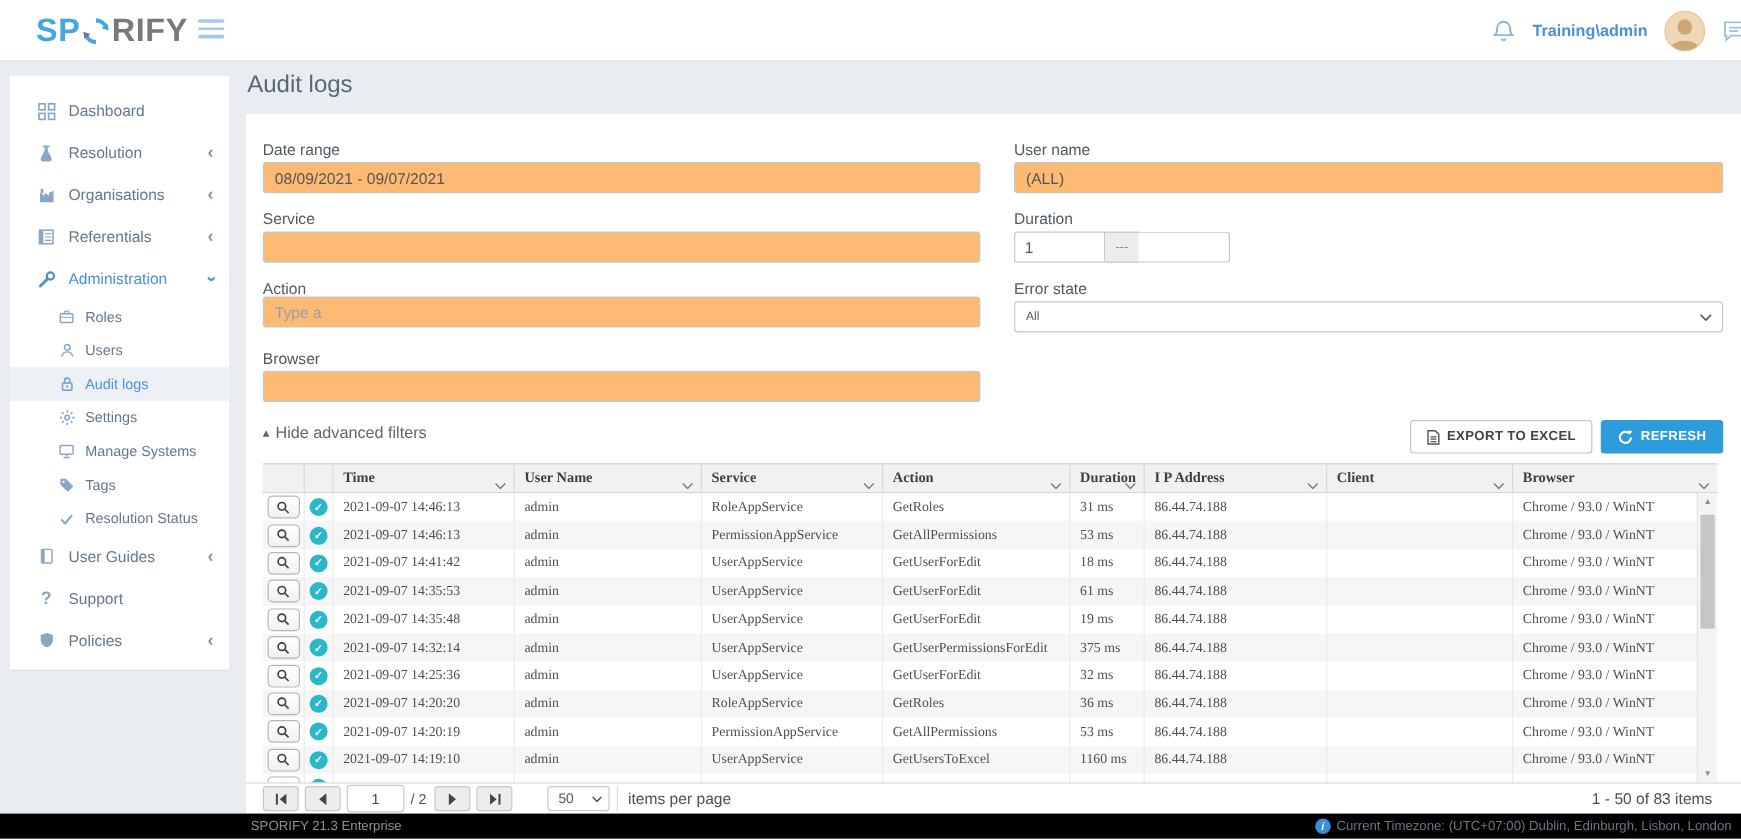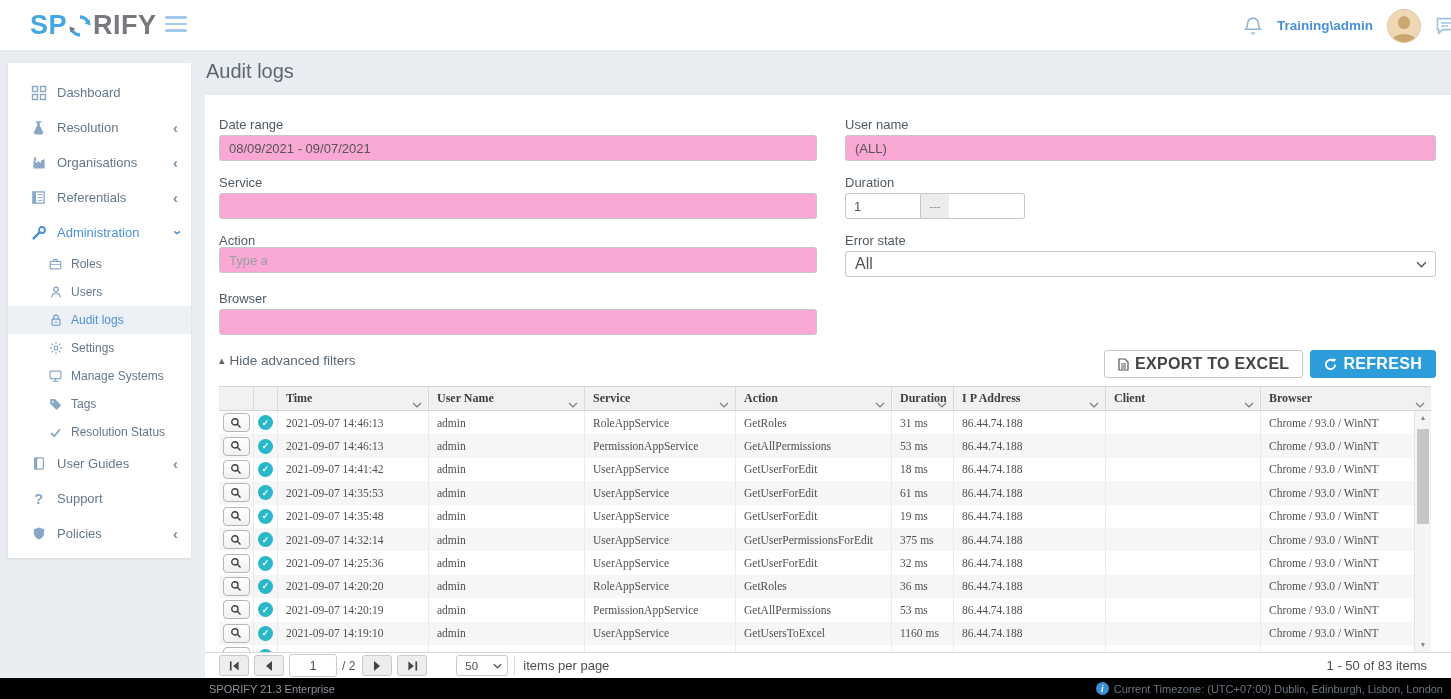--- a/index.html
+++ b/index.html
@@ -31,34 +31,34 @@
   .side-item .si-chev.down { display:inline-block; transform:rotate(-90deg); }
   .side-item.active-parent, .side-item.active-parent .si-chev { color:#4a90d9; }
   .side-item.active-child { background:#edf1f6; color:#4a90d9; }
   .qmark { color:#8aa6c5; font-weight:bold; font-size:15px; }
 
   
   .page-title { position:absolute; left:206px; top:60px; font-size:20px; color:#5a6772; }
   .panel { position:absolute; left:205px; top:95px; width:1246px; height:583px; background:#fff; }
 
   .f-label { position:absolute; font-size:13px; color:#4e5a63; }
-  .f-input { position:absolute; height:26px; border:1px solid #c3c8cc; border-radius:3px; padding:0 9px; font-size:13px; color:#555; font-family:inherit; background:#f9a8d4; outline:none; }
+  .f-input { position:absolute; height:26px; border:1px solid #c3c8cc; border-radius:3px; padding:0 9px; font-size:13px; color:#555; font-family:inherit; background:#fdba74; outline:none; }
   .f-input::placeholder { color:#9aa0a6; }
   .dur-group { position:absolute; display:flex; }
   .dur-group input { width:76px; height:26px; border:1px solid #c3c8cc; padding:0 8px; font-size:13px; color:#555; font-family:inherit; outline:none; }
   .dur-group input:first-child { border-radius:3px 0 0 3px; }
   .dur-sep { width:28px; height:26px; background:#ececec; border-top:1px solid #c3c8cc; border-bottom:1px solid #c3c8cc; color:#8c8c8c; font-size:11px; display:flex; align-items:center; justify-content:center; }
   .dur-group input:last-child { border-radius:0 3px 3px 0; border-left:none; }
-  .fake-select { position:absolute; height:26px; border:1px solid #c3c8cc; border-radius:3px; background:#fff; font-size:16px; color:#555; display:flex; align-items:center; padding:0 9px; cursor:pointer; }
+  .fake-select { position:absolute; height:26px; border:1px solid #c3c8cc; border-radius:3px; background:#fff; font-size:10px; color:#555; display:flex; align-items:center; padding:0 9px; cursor:pointer; }
   .fake-select svg { position:absolute; right:8px; }
 
   .adv-link { position:absolute; left:14px; top:258px; font-size:13.5px; color:#5a6772; cursor:pointer; display:flex; align-items:center; gap:5px; }
   .adv-link .caret { font-size:11px; color:#5a6772; }
   .btn-row { position:absolute; right:15px; top:255px; display:flex; gap:7px; }
-  .btn { height:28px; border-radius:3px; font-size:16px; font-weight:bold; letter-spacing:.3px; display:flex; align-items:center; gap:6px; padding:0 13px; cursor:pointer; font-family:inherit; }
+  .btn { height:28px; border-radius:3px; font-size:11px; font-weight:bold; letter-spacing:.3px; display:flex; align-items:center; gap:6px; padding:0 13px; cursor:pointer; font-family:inherit; }
   .btn.light { background:#fff; border:1px solid #c6c6c6; color:#444; }
   .btn.primary { background:#2d9cdb; border:1px solid #2d9cdb; color:#fff; }
 
   
   .tbl { position:absolute; left:14px; top:291px; width:1212px;font-family:Liberation Serif, serif; }
   .thead { display:grid; grid-template-columns:35px 24px 151px 156px 151px 156px 62px 152px 155px 170px; background:#f1f1f1; border-top:1px solid #d5d5d5; border-bottom:1px solid #d5d5d5; height:25px; }
   .th { position:relative; display:flex; align-items:center; font-size:12px; font-weight:bold; color:#3f3f3f; padding-left:8px; border-right:1px solid #d9d9d9; overflow:hidden; white-space:nowrap; }
   .th:last-child { border-right:none; }
   .th .colchev { position:absolute; right:6px; top:10px; }
   .tbody { height:241px; overflow:hidden; position:relative; width:1195px; }

